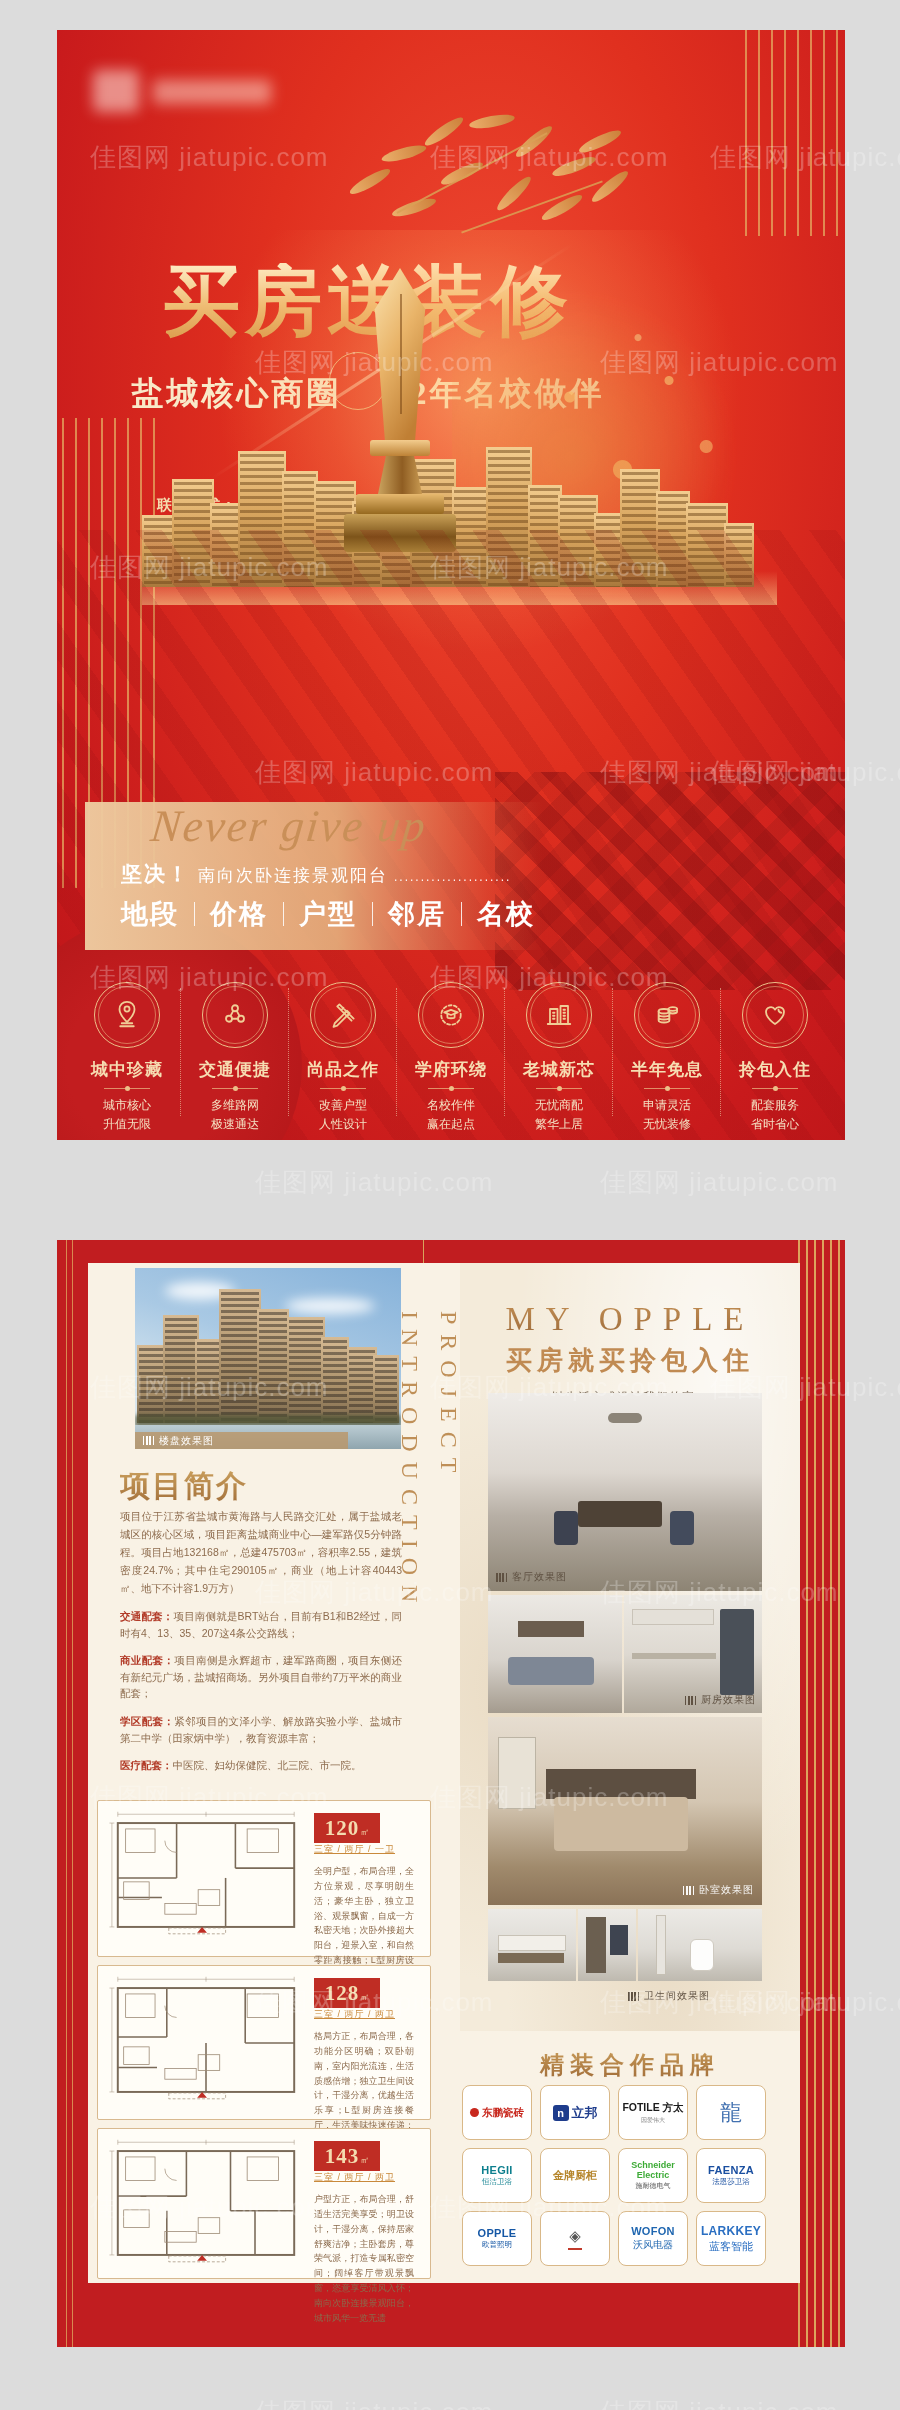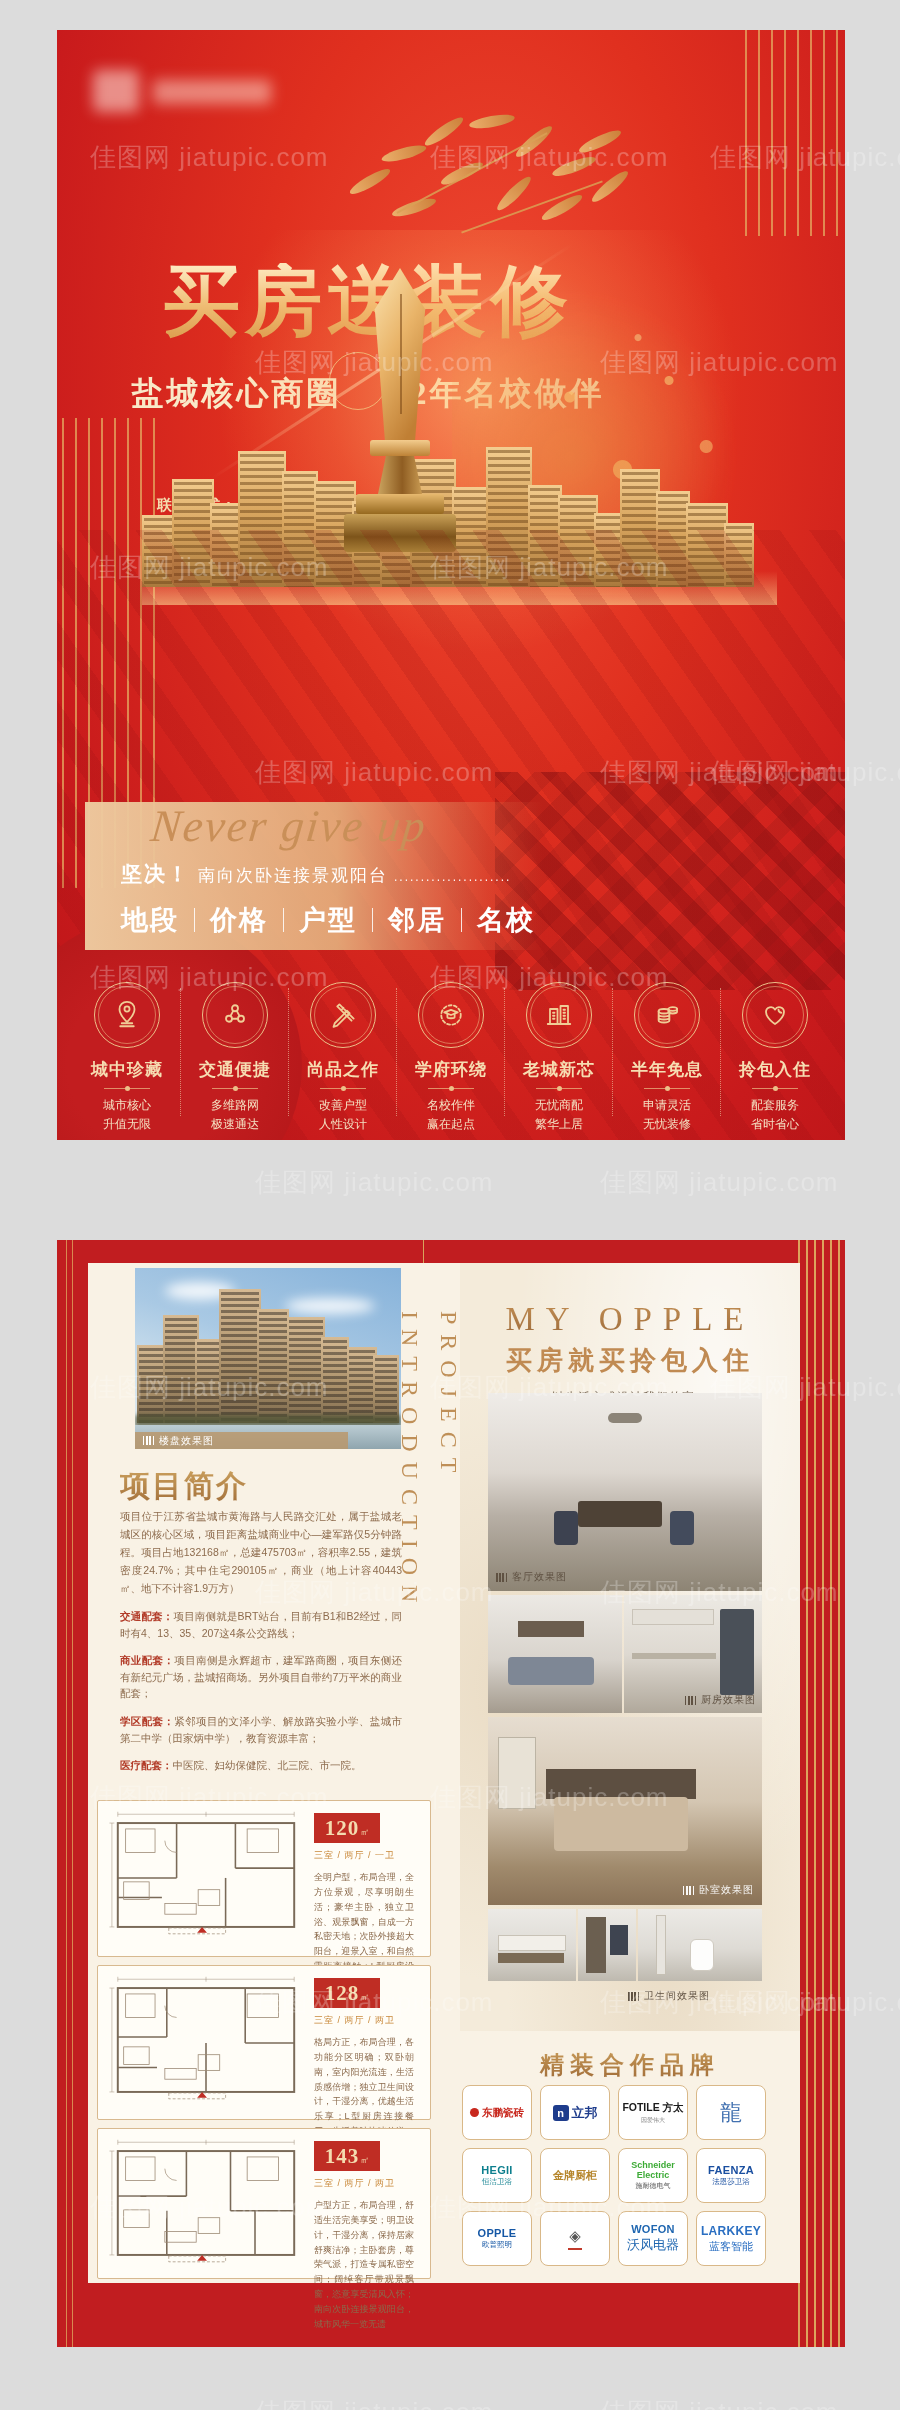--- a/index.html
+++ b/index.html
@@ -69,21 +69,21 @@
   .circle-bl{position:absolute;left:-55px;top:885px;width:300px;height:300px;border-radius:50%;
       background:radial-gradient(circle,#c21d1f 40%,#ae1517 100%);}
   .band{position:absolute;left:28px;top:772px;width:458px;height:148px;
         background:linear-gradient(90deg,rgba(238,203,160,.97) 0%,rgba(229,180,128,.88) 55%,rgba(220,130,85,.25) 88%,rgba(0,0,0,0) 100%);}
   .nev{position:absolute;left:66px;top:-2px;font-size:45px;font-style:italic;color:#c98f58;
        transform:skewX(-6deg);letter-spacing:2px;}
   .band-l2{position:absolute;left:36px;top:58px;color:#fff;white-space:nowrap;font-family:"Liberation Sans","DejaVu Sans",sans-serif;}
   .band-l2 b{font-size:21px;letter-spacing:2px;}
   .band-l2 span{font-size:17px;letter-spacing:2px;margin-left:8px;}
   .band-l2 .dots{font-size:12px;letter-spacing:2px;margin-left:6px;color:rgba(255,255,255,.95);}
-  .kw{position:absolute;left:36px;top:100px;display:flex;align-items:center;color:#fff;}
+  .kw{position:absolute;left:36px;top:94px;display:flex;align-items:center;color:#fff;}
   .kw span{font-size:27px;font-weight:bold;letter-spacing:2px;}
   .kw i{width:1px;height:24px;background:rgba(255,255,255,.85);margin:0 15px;}
   .features{position:absolute;left:16px;top:952px;width:756px;display:flex;}
   .feat{flex:1;text-align:center;position:relative;padding:0 2px;}
   .feat:not(:last-child)::after{content:'';position:absolute;right:0;top:6px;height:128px;border-right:1px dotted rgba(243,216,176,.55);}
   .ring{position:relative;width:64px;height:64px;margin:0 auto;border:1px solid #ecc089;border-radius:50%;
         display:flex;align-items:center;justify-content:center;}
   .ring::before{content:'';position:absolute;inset:3px;border:1px solid rgba(236,192,137,.55);border-radius:50%;}
   .ring svg{width:36px;height:36px;stroke:#f0cd96;fill:none;stroke-width:1.2;stroke-linecap:round;stroke-linejoin:round;}
   .ft{margin-top:10px;font-size:17px;font-weight:bold;color:#f6ddb2;letter-spacing:1px;}
@@ -160,21 +160,21 @@
   .pure-t1{margin-top:12px;font-size:11px;color:#7e6c57;font-family:"Liberation Sans","DejaVu Sans",sans-serif;}
   .pure-t2{margin-top:4px;font-size:9.5px;letter-spacing:.4px;color:#7e6c57;font-family:"Liberation Sans","DejaVu Sans",sans-serif;}
   .plan-card{position:absolute;left:9px;width:332px;background:#fffdf7;border:1px solid #d8b98f;border-radius:2px;}
   .plan-svg{position:absolute;left:10px;top:8px;}
   .plan-svg svg{stroke:#9b8873;fill:none;stroke-width:1;}
   .pc-right{position:absolute;left:216px;top:12px;width:104px;}
   .area-box{width:66px;height:30px;background:#bf2d24;color:#f4dcb0;display:flex;align-items:baseline;justify-content:center;
         padding-top:3px;box-sizing:border-box;}
   .area-box b{font-size:21px;letter-spacing:1px;}
   .area-box i{font-style:normal;font-size:9px;margin-left:1px;}
-  .spec{margin-top:6px;font-size:9px;letter-spacing:1px;color:#c9893b;font-family:"Liberation Sans","DejaVu Sans",sans-serif;}
+  .spec{font-size:9px;letter-spacing:1px;color:#c9893b;font-family:"Liberation Sans","DejaVu Sans",sans-serif;text-decoration:underline;}
   .pdesc{margin-top:8px;font-size:9px;line-height:1.65;text-align:justify;color:#8b6a4c;width:100px;
         font-family:"Liberation Sans","DejaVu Sans",sans-serif;}
   
   .wm{position:absolute;font-size:26px;letter-spacing:1px;color:rgba(255,255,255,.26);white-space:nowrap;
       font-family:"Liberation Sans","DejaVu Sans",sans-serif;pointer-events:none;z-index:50;}
 </style>
 </head>
 <body>
 
 <div class="canvas">
@@ -604,21 +604,21 @@
           <div class="bcell">
             <b style="color: rgb(21, 87, 165); font-size: 11px; letter-spacing: 0.3px;">OPPLE</b>
             <span style="color: rgb(21, 87, 165); font-size: 7.5px;">欧普照明</span>
           </div>
           <div class="bcell">
             <span style="color: rgb(85, 85, 85); font-size: 15px;">◈</span>
             <span style="width: 14px; height: 2px; background: rgb(192, 57, 43); margin-top: 2px;"></span>
           </div>
           <div class="bcell">
             <b style="color: rgb(31, 102, 176); font-size: 11px; letter-spacing: 0.3px;">WOFON</b>
-            <span style="color: rgb(31, 102, 176); font-size: 13px;">沃风电器</span>
+            <span style="color: rgb(31, 102, 176); font-size: 10px;">沃风电器</span>
           </div>
           <div class="bcell">
             <b style="color: rgb(43, 111, 194); font-size: 12px; letter-spacing: 0.3px;">LARKKEY</b>
             <span style="color: rgb(43, 111, 194); font-size: 11px;">蓝客智能</span>
           </div>
         </div>
     </div>
   </section>
 
   <div id="wmLayer">

